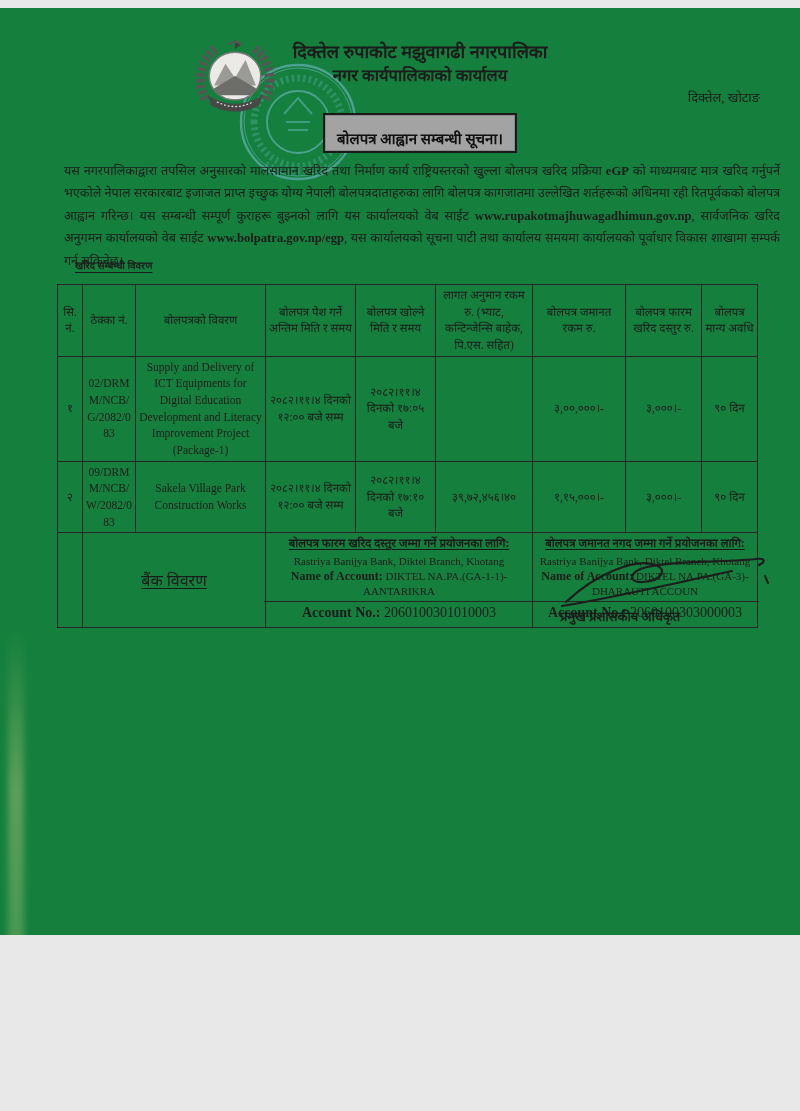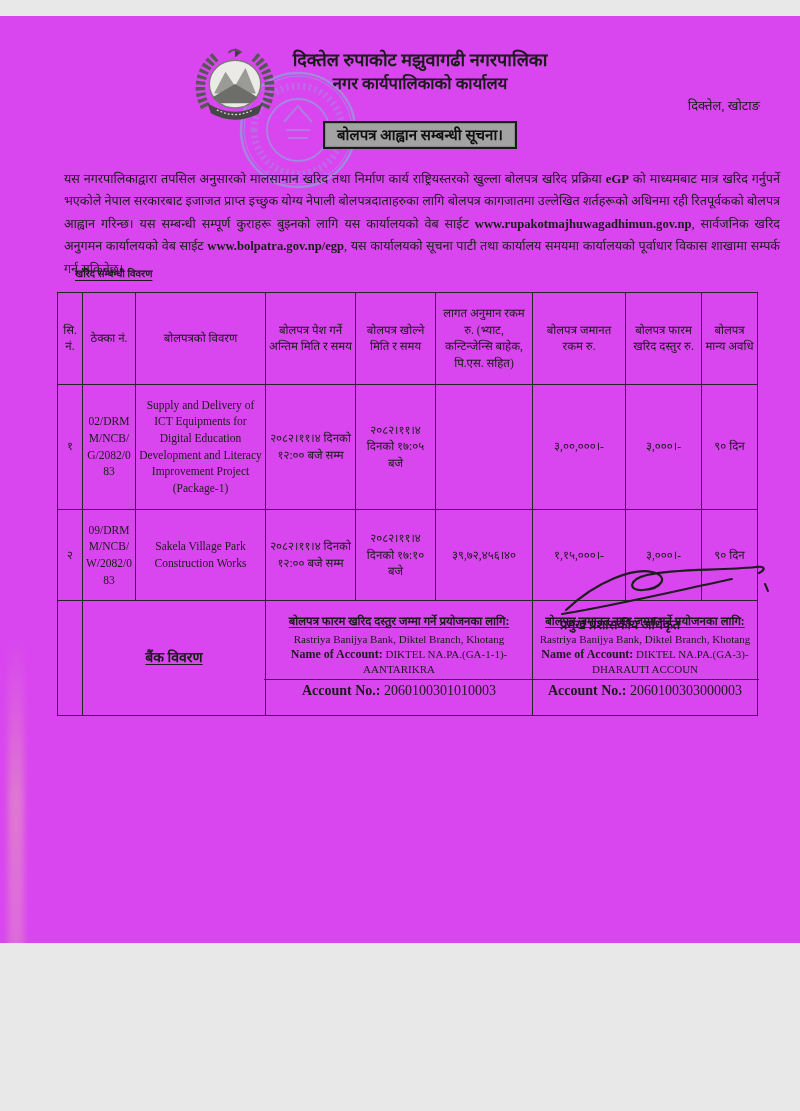--- a/index.html
+++ b/index.html
@@ -1,60 +1,60 @@
 <!DOCTYPE html>
 <html><head>
 <meta charset="utf-8">
 <style>
   * { margin:0; padding:0; box-sizing:border-box; }
   html,body { background:#e8e8e8; }
   .page {
-    position:relative; width:800px; height:927px; margin:16px auto;
-    background:#d946ef; color:#1b1b1b; overflow:hidden;
+    position:relative; width:800px; height:927px; margin:8px auto;
+    background:#15803d; color:#1b1b1b; overflow:hidden;
     font-family:"Liberation Serif","DejaVu Sans","DejaVu Serif",serif;
   }
   
   .emblem { position:absolute; left:192px; top:30px; width:86px; height:80px; }
   .stamp  { position:absolute; left:236px; top:52px; width:124px; height:124px; pointer-events:none; }
   .letterhead { position:absolute; left:80px; top:32px; width:680px; text-align:center; }
   .org-name   { font-size:18px; font-weight:bold; line-height:1.35; }
   .office-name{ font-size:16.5px; font-weight:bold; line-height:1.4; }
   .location   { font-size:13px; line-height:1.5; margin-top:1px;text-align:right; }
   .banner-wrap{ margin-top:5px; }
   .banner {
     display:inline-block; background:#a3a3a3; color:#101010;
-    border:2px solid #1a1a1a; padding:1px 12px 3px; font-size:15px; font-weight:bold;
+    border:2px solid #1a1a1a; padding:13px 12px 3px; font-size:15px; font-weight:bold;
     box-shadow:0 0 0 1px #8a8a8a inset;
   }
   .published { margin-top:7px; font-size:13.5px; font-weight:bold; }
   
   .paragraph {
     position:absolute; left:64px; top:152px; width:716px;
     font-size:12.6px; line-height:1.78; text-align:justify;
   }
   .section-heading {
     position:absolute; left:75px; top:250px; font-size:10px; font-weight:bold;
     text-decoration:underline; text-underline-offset:3px;
   }
   
   table.tender {
     position:absolute; left:57px; top:276px; width:700px;
     border-collapse:collapse; table-layout:fixed;
   }
   table.tender td {
     border:1.4px solid #262626; text-align:center; vertical-align:middle;
-    font-size:11.5px; line-height:1.45; padding:12px 3px; overflow-wrap:break-word;
+    font-size:11.5px; line-height:1.45; padding:2px 3px; overflow-wrap:break-word;
   }
   td.hdr { font-size:11.5px; }
   td.desc { text-align:left; font-size:11px; line-height:1.3; padding-left:5px; }
   td.contract { font-size:10.5px; line-height:1.3; }
   td.dt { font-size:12px; }
   td.amt { font-size:12px; }
   td.bank-label { text-align:right; vertical-align:top; padding-right:6px; padding-top:3px; }
-  .bank-label-text { font-weight:bold; text-decoration:underline; text-underline-offset:2px; font-size:14px; }
+  .bank-label-text { font-weight:normal; text-decoration:underline; text-underline-offset:2px; font-size:16px; }
   td.bank-cell { text-align:left; vertical-align:top; padding:2px 5px 0; font-size:11px; }
   .bank-title { font-weight:bold; text-decoration:underline; text-underline-offset:2px; font-size:11.5px; margin-bottom:2px; }
   .bank-line  { font-size:11px; line-height:1.32; }
   .bank-line b { font-size:12px; }
   .acct-no { border-top:1.4px solid #262626; margin:2px -5px 0; padding:1px 5px 2px; font-size:14px; }
   
   .signature-block { position:absolute; left:560px; top:548px; width:230px; }
   .sig-title { font-size:13px; font-weight:bold; margin-top:-8px; }
   
   .streak {

